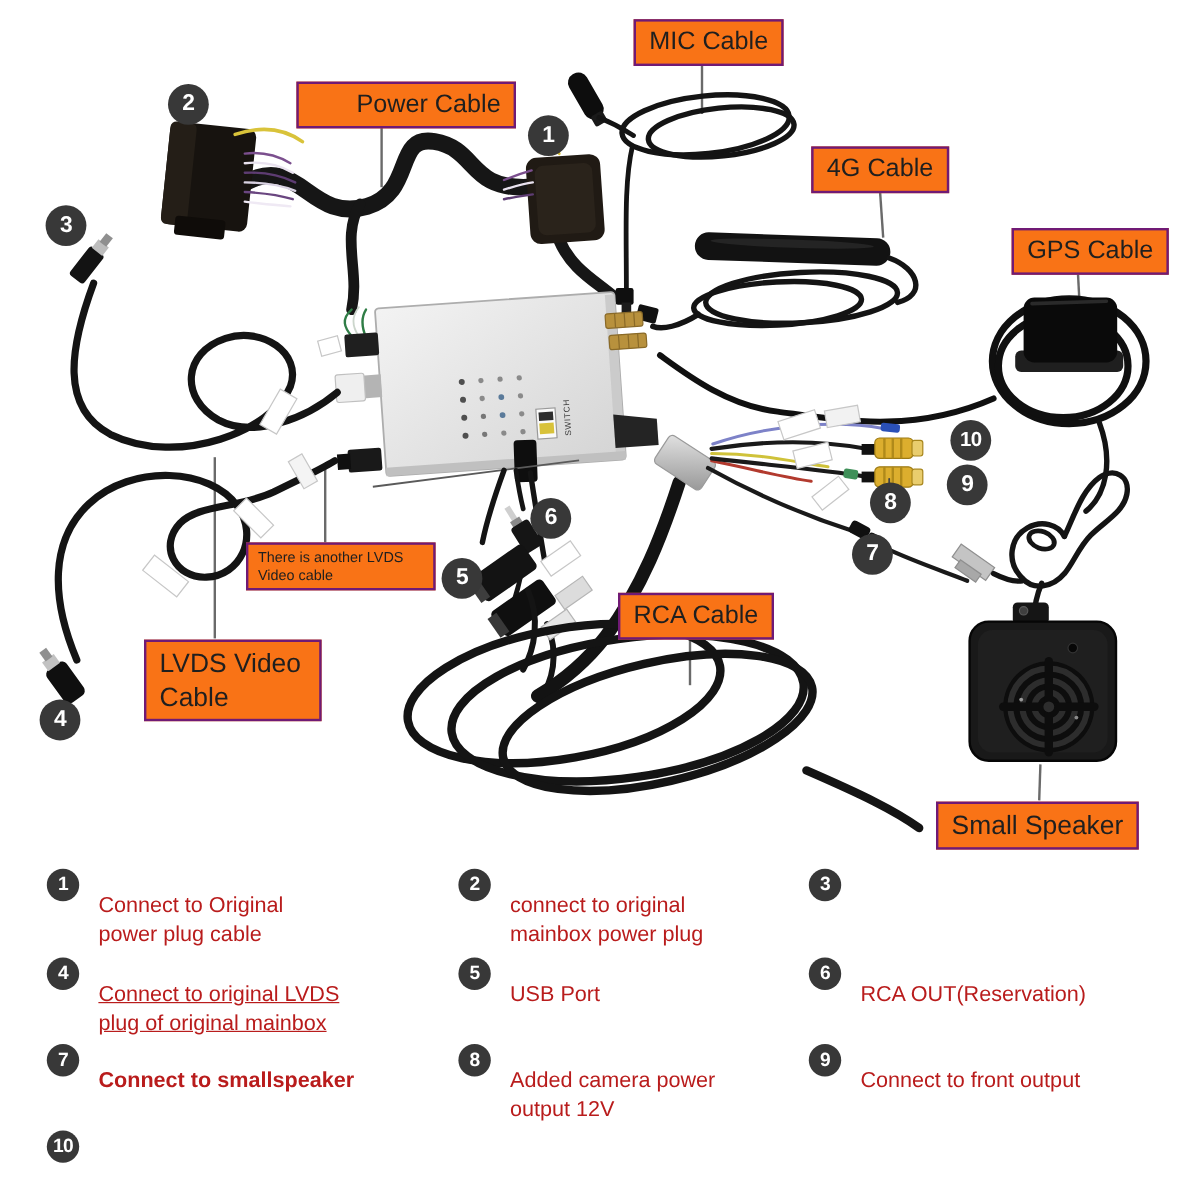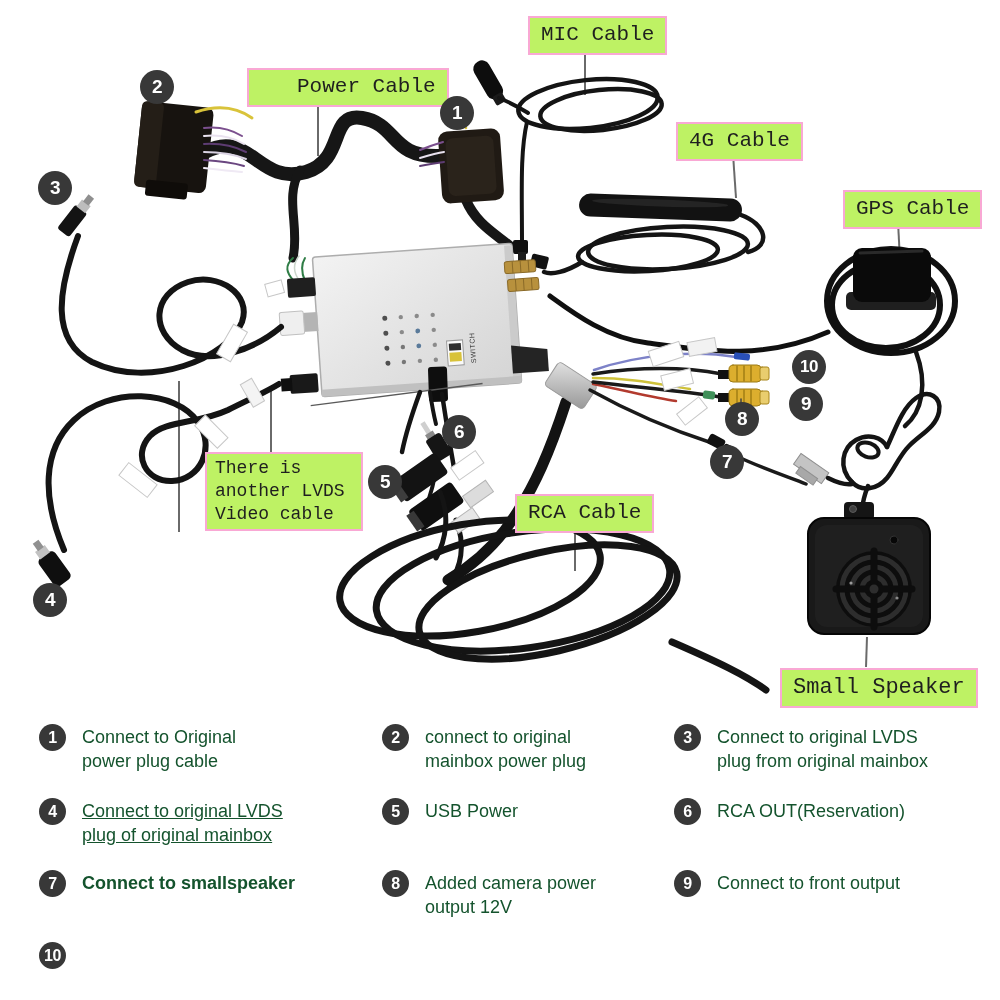--- a/index.html
+++ b/index.html
@@ -1,28 +1,28 @@
 <!DOCTYPE html>
 <html><head>
 <meta charset="utf-8">
 <style>
   html,body{margin:0;padding:0;background:#fff;}
   #stage{position:relative;width:1000px;height:1000px;background:#ffffff;overflow:hidden;
          font-family:"Liberation Sans","DejaVu Sans",sans-serif;}
   #art{position:absolute;left:0;top:0;z-index:1;}
-  .cable-label{position:absolute;z-index:5;background:#bef264;border:2px solid #f9a8d4;font-family:Liberation Mono, monospace;
+  .cable-label{position:absolute;z-index:5;background:#f97316;border:2px solid #701a75;
 .               color:#1f1f1f;}
   .cable-label{padding:4px 11px;font-size:21px;line-height:1.27;color:#1f1f1f;white-space:nowrap;}
   .cable-label.wrap{white-space:normal;}
   .num-badge{position:absolute;z-index:6;width:34px;height:34px;border-radius:50%;
              background:#383838;color:#fff;display:flex;align-items:center;justify-content:center;
              font-size:19px;font-weight:bold;letter-spacing:-0.5px;}
   .legend-item{position:absolute;z-index:5;display:flex;gap:16px;align-items:flex-start;}
   .legend-item .num-badge{position:static;width:27px;height:27px;font-size:16px;flex:0 0 27px;}
-  .legend-item .ltext{font-size:18px;line-height:24px;color:#14532d;margin-top:1px;}
+  .legend-item .ltext{font-size:18px;line-height:24px;color:#b91c1c;margin-top:18px;}
 </style>
 </head>
 <body>
 
 <div id="stage">
 
   <svg id="art" width="1000" height="1000" viewBox="0 0 1000 1000">
     <defs>
       <linearGradient id="boxGrad" x1="0" y1="0" x2="1" y2="1">
         <stop offset="0" stop-color="#f3f3f3"></stop>
@@ -315,21 +315,22 @@
         </g>
       </g>
     </g>
   </svg>
 
   <div class="cable-label" style="left:528px;top:16px;">MIC Cable</div>
   <div class="cable-label" style="left:247px;top:68px;padding-left:48px;">Power Cable</div>
   <div class="cable-label" style="left:676px;top:122px;">4G Cable</div>
   <div class="cable-label" style="left:515px;top:494px;">RCA Cable</div>
   <div class="cable-label" style="left:843px;top:190px;">GPS Cable</div>
-  <div class="cable-label wrap" style="left:205px;top:452px;width:138px;font-size:18px;padding:3px 8px;">There is another LVDS Video cable</div>
+  <div class="cable-label wrap" style="left:120px;top:533px;width:122px;font-size:22px;">LVDS Video Cable</div>
+  <div class="cable-label wrap" style="left:205px;top:452px;width:138px;font-size:12px;padding:3px 8px;">There is another LVDS Video cable</div>
   <div class="cable-label" style="left:780px;top:668px;font-size:22px;">Small Speaker</div>
 
   <div class="num-badge" style="left:440px;top:96px;">1</div>
   <div class="num-badge" style="left:140px;top:70px;">2</div>
   <div class="num-badge" style="left:38px;top:171px;">3</div>
   <div class="num-badge" style="left:33px;top:583px;">4</div>
   <div class="num-badge" style="left:368px;top:465px;">5</div>
   <div class="num-badge" style="left:442px;top:415px;">6</div>
   <div class="num-badge" style="left:710px;top:445px;">7</div>
   <div class="num-badge" style="left:725px;top:402px;">8</div>
@@ -339,29 +340,28 @@
   <div class="legend-item" style="left:39px;top:724px;">
     <span class="num-badge">1</span>
     <span class="ltext" style="width:170px;">Connect to Original power plug cable</span>
   </div>
   <div class="legend-item" style="left:382px;top:724px;">
     <span class="num-badge">2</span>
     <span class="ltext" style="width:185px;">connect to original mainbox power plug</span>
   </div>
   <div class="legend-item" style="left:674px;top:724px;">
     <span class="num-badge">3</span>
-    <span class="ltext" style="width:235px;">Connect to original LVDS plug from original mainbox</span>
   </div>
   <div class="legend-item" style="left:39px;top:798px;">
     <span class="num-badge">4</span>
     <span class="ltext" style="width:235px;text-decoration:underline;">Connect to original LVDS plug of original mainbox</span>
   </div>
   <div class="legend-item" style="left:382px;top:798px;">
     <span class="num-badge">5</span>
-    <span class="ltext" style="width:150px;">USB Power</span>
+    <span class="ltext" style="width:150px;">USB Port</span>
   </div>
   <div class="legend-item" style="left:674px;top:798px;">
     <span class="num-badge">6</span>
     <span class="ltext" style="width:260px;">RCA OUT(Reservation)</span>
   </div>
   <div class="legend-item" style="left:39px;top:870px;">
     <span class="num-badge">7</span>
     <span class="ltext" style="width:260px;font-weight:bold;">Connect to smallspeaker</span>
   </div>
   <div class="legend-item" style="left:382px;top:870px;">

